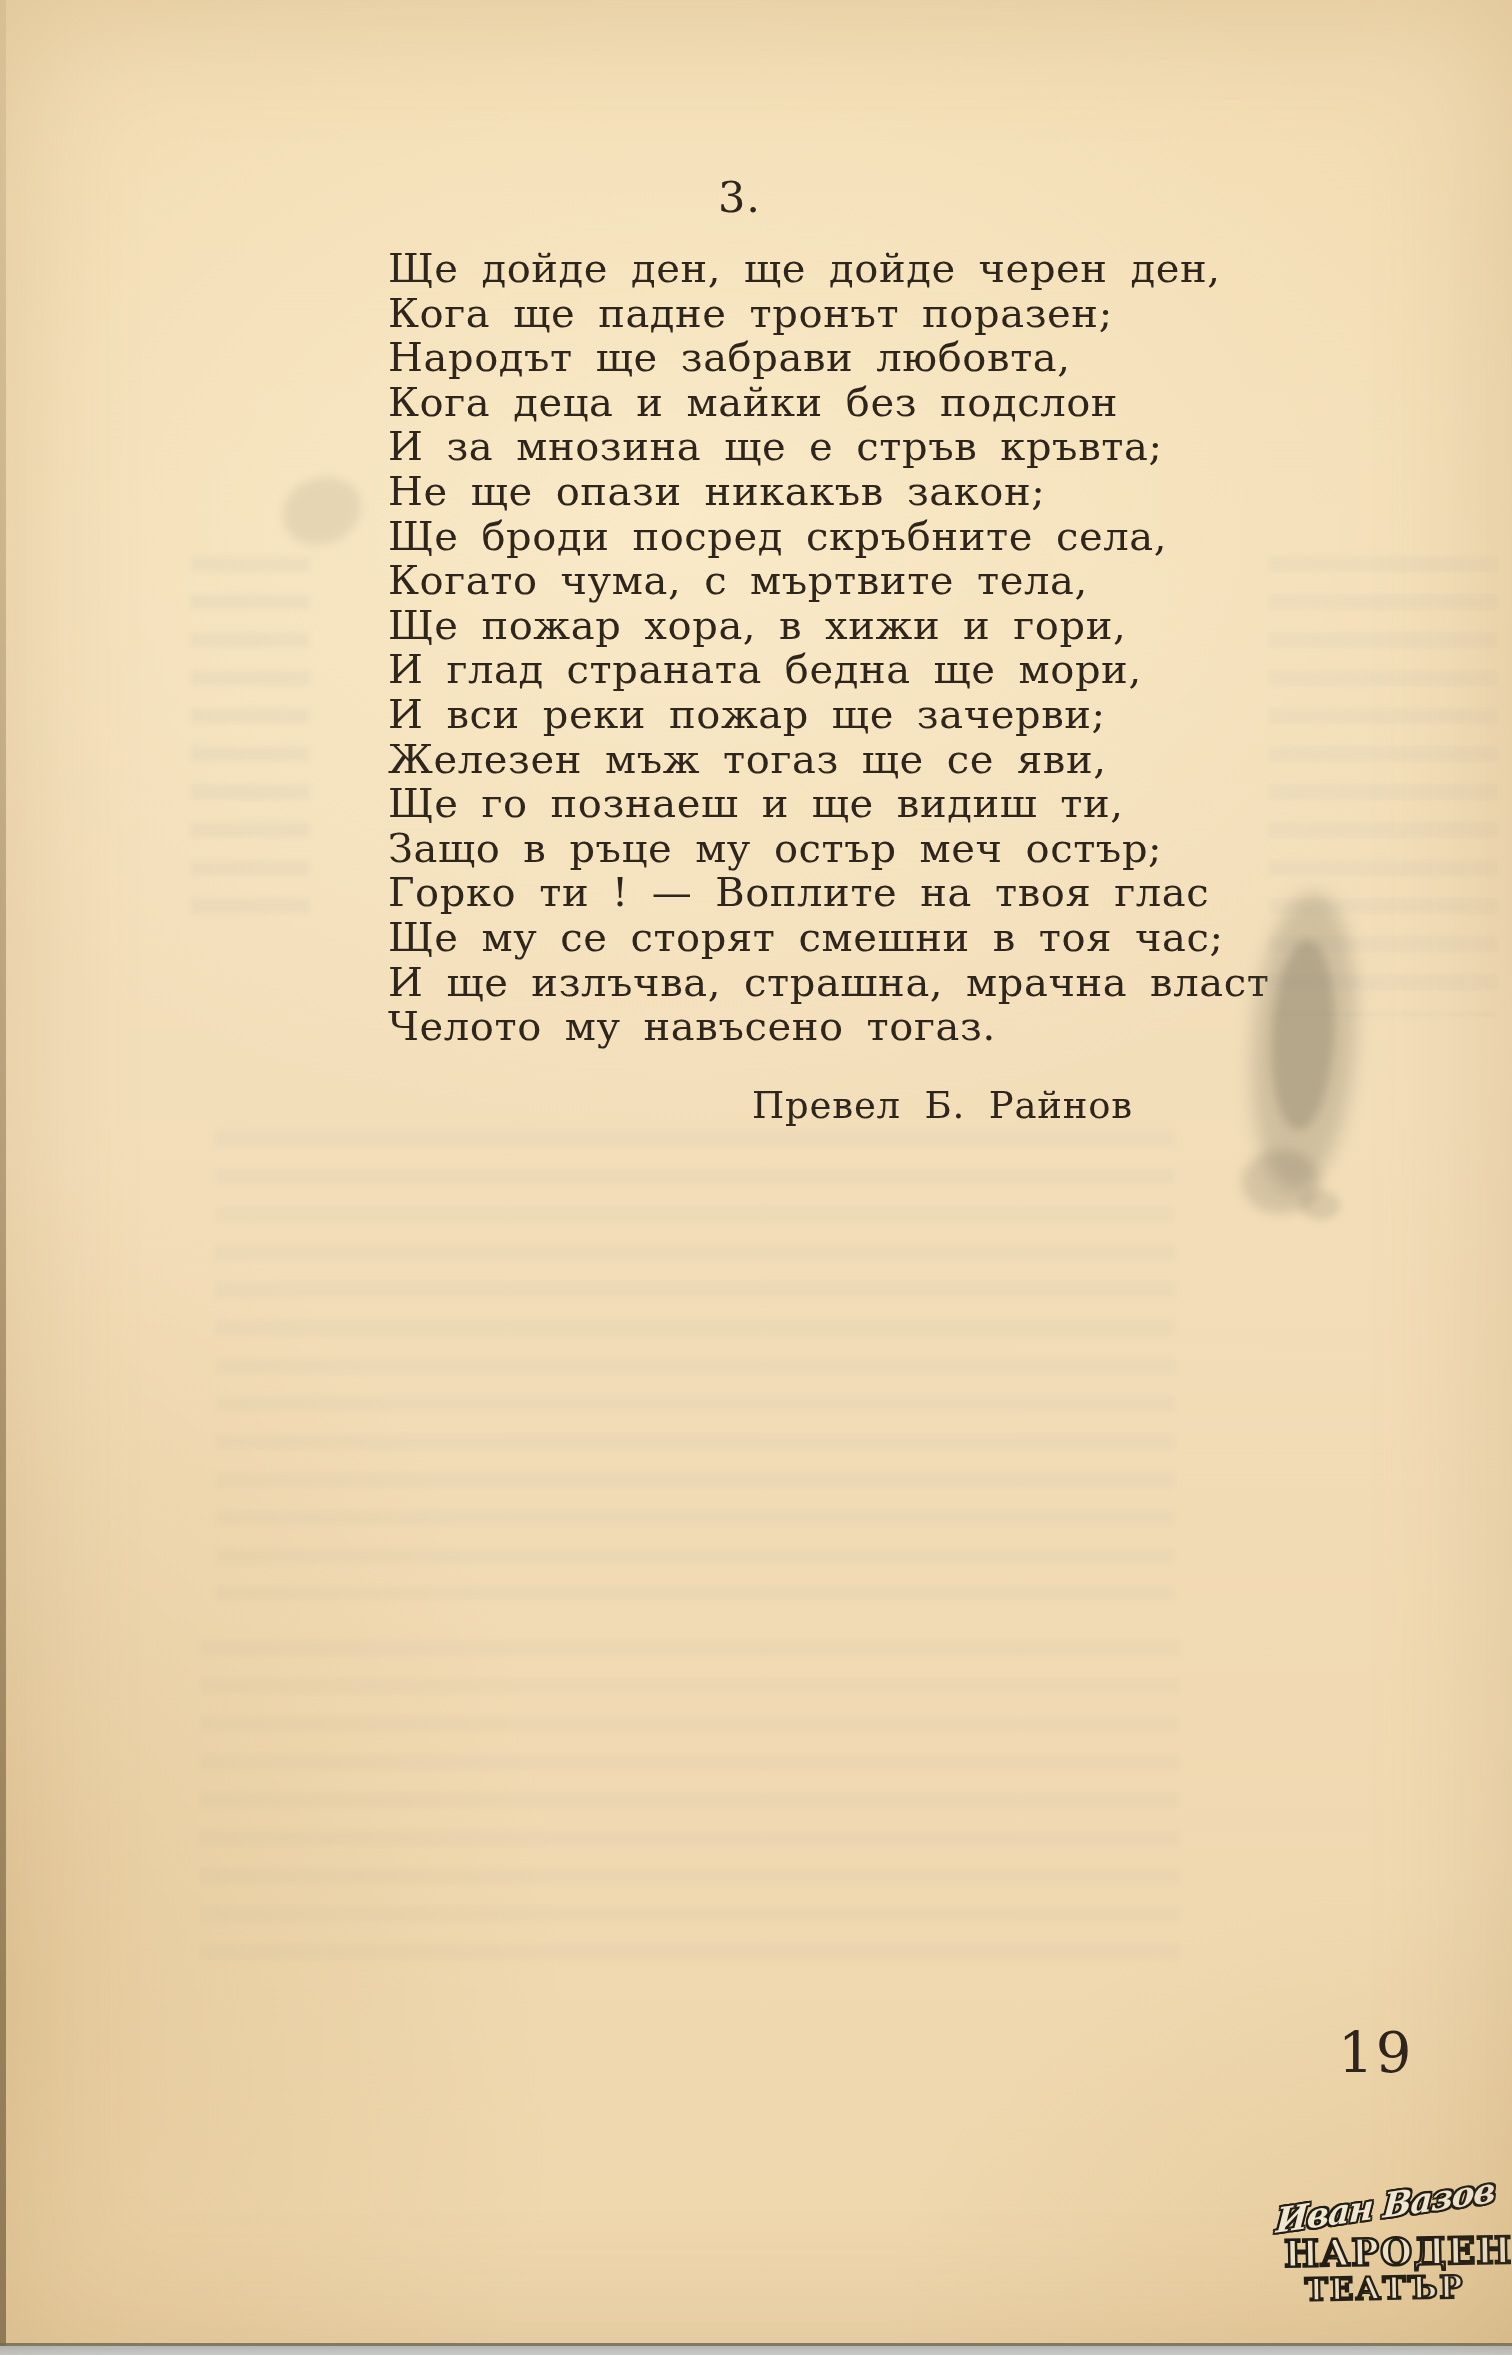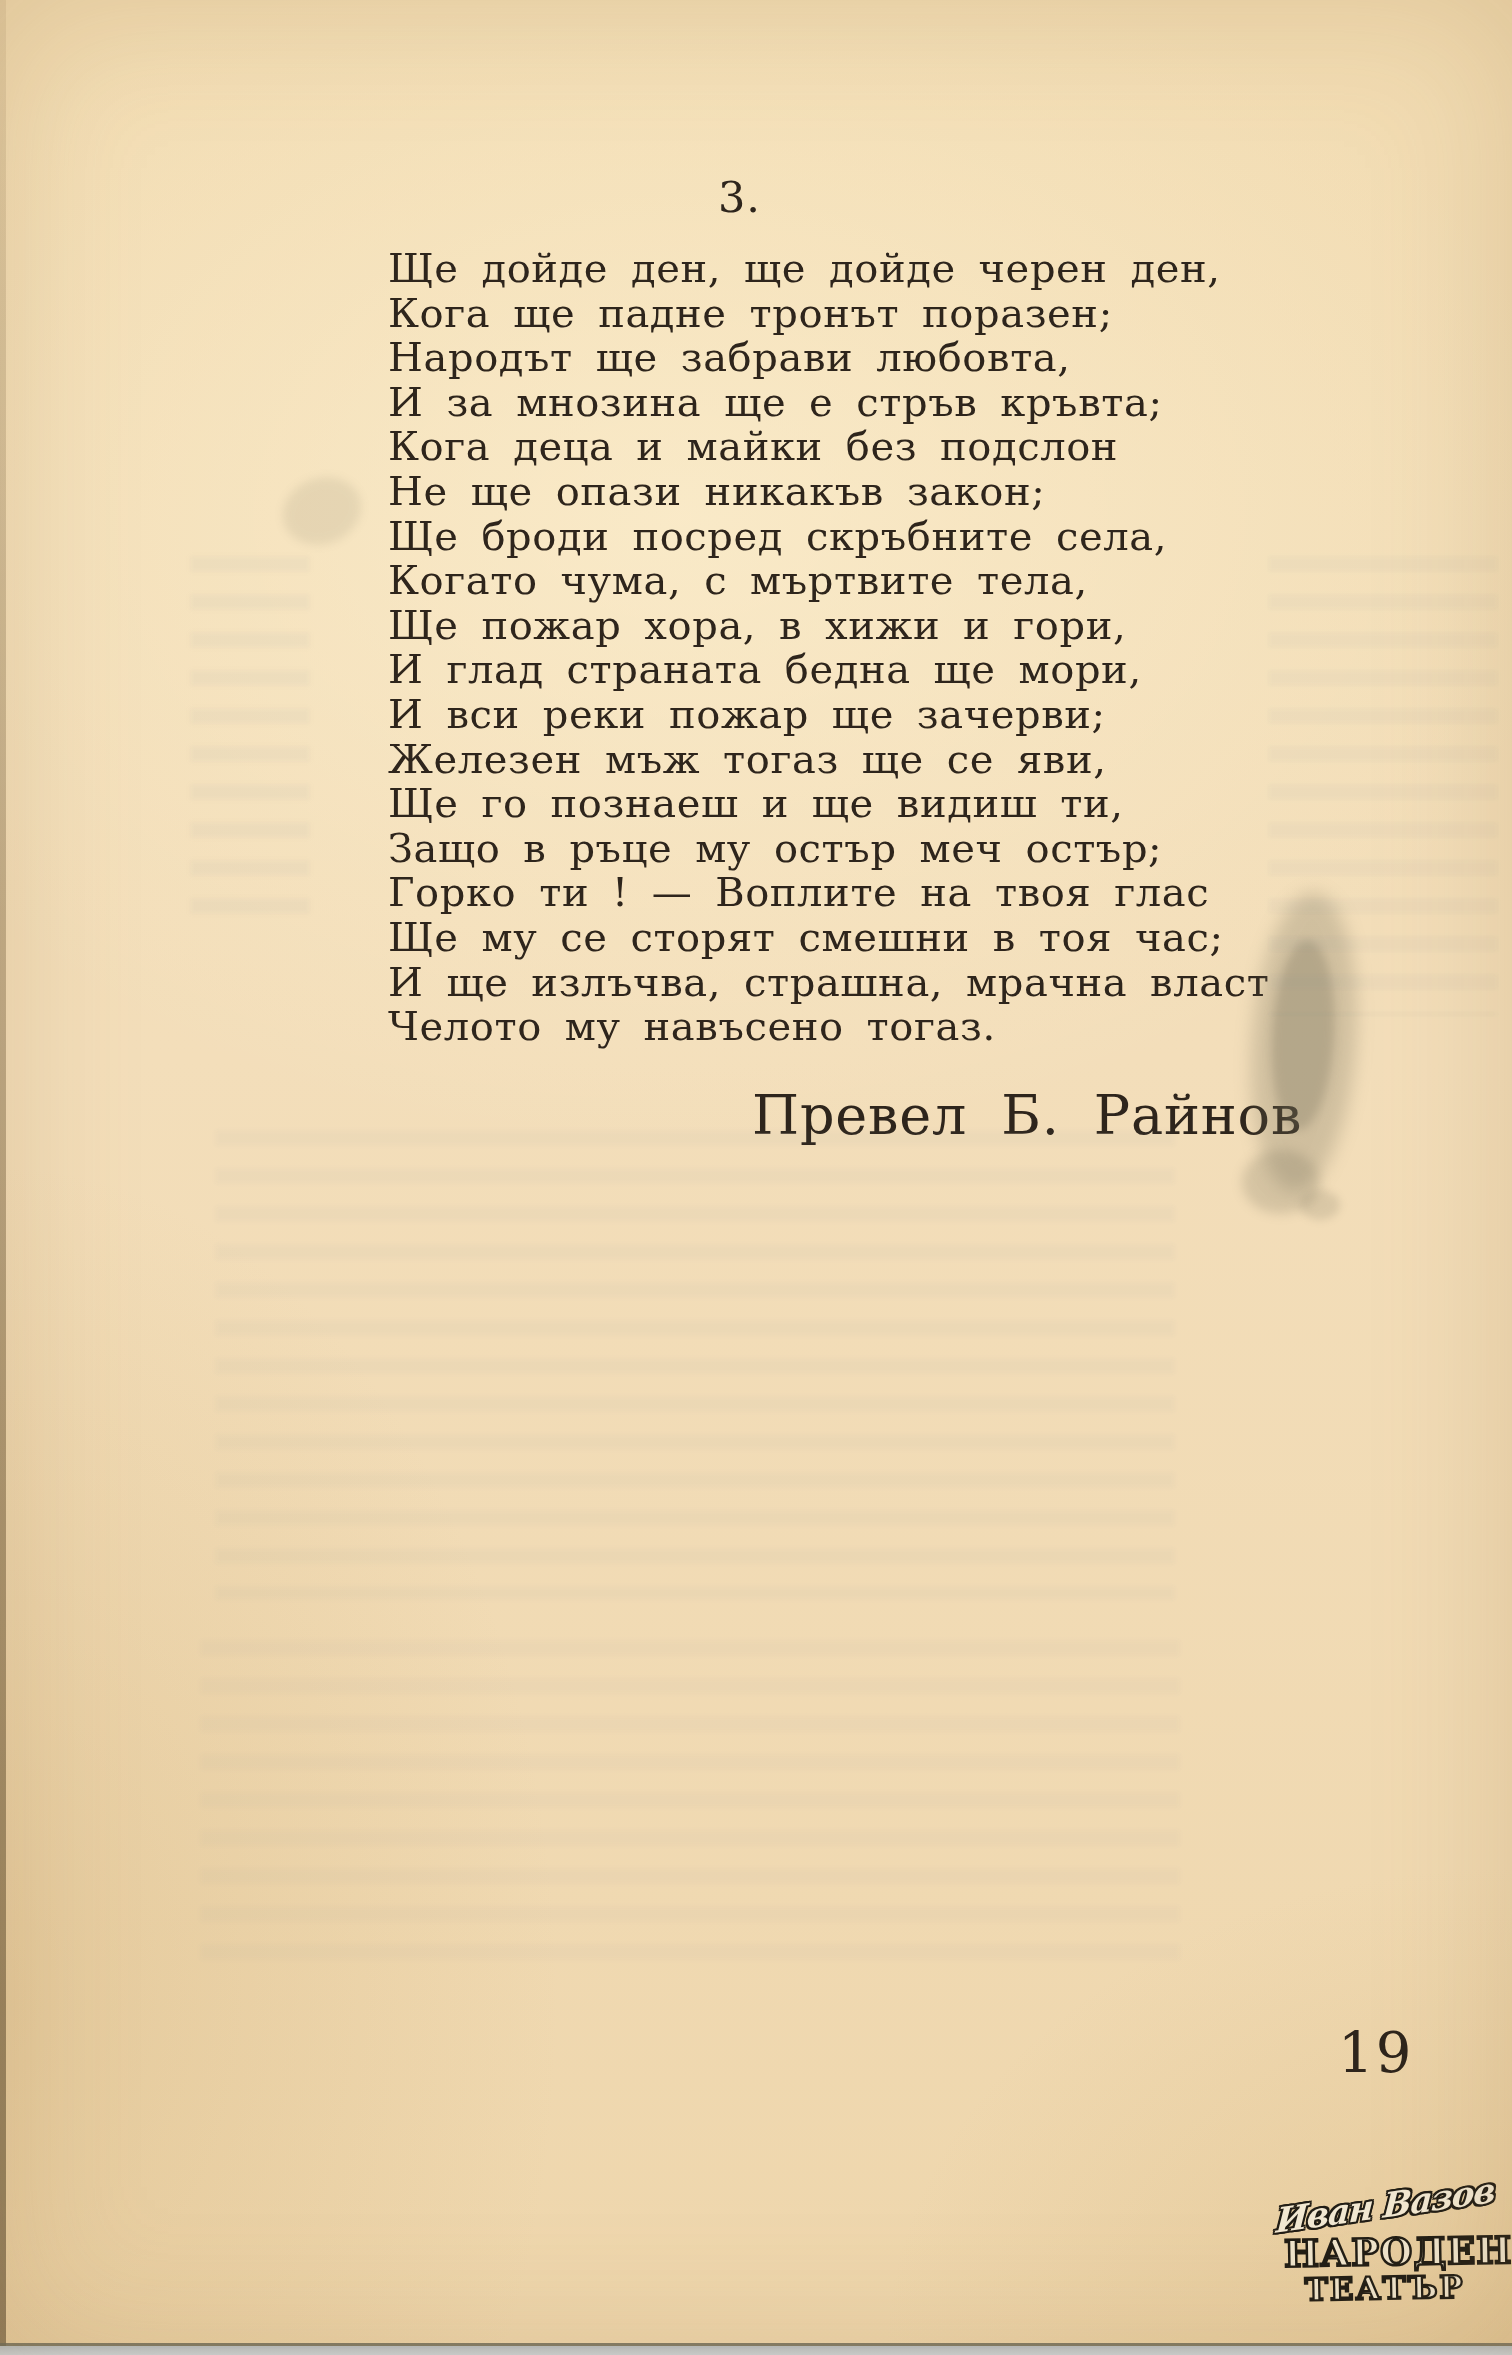--- a/index.html
+++ b/index.html
@@ -41,21 +41,21 @@
     position: absolute;
     left: 718px;
     top: 172px;
     font-size: 43px;
     letter-spacing: 1px;
   }
   .translator {
     position: absolute;
     left: 752px;
     top: 1084px;
-    font-size: 54px;
+    font-size: 37px;
     word-spacing: 0.3em;
     letter-spacing: 0.8px;
     white-space: nowrap;
     text-align: right;
   }
   .page-number {
     position: absolute;
     left: 1338px;
     top: 2020px;
     font-size: 56px;
@@ -151,22 +151,22 @@
 <body>
 
 <div id="page">
 
   <div class="heading">3.</div>
 
   <div class="poem">
     <div>Ще дойде ден, ще дойде черен ден,</div>
     <div>Кога ще падне тронът поразен;</div>
     <div>Народът ще забрави любовта,</div>
+    <div>Кога деца и майки без подслон</div>
     <div>И за мнозина ще е стръв кръвта;</div>
-    <div>Кога деца и майки без подслон</div>
     <div>Не ще опази никакъв закон;</div>
     <div>Ще броди посред скръбните села,</div>
     <div>Когато чума, с мъртвите тела,</div>
     <div>Ще пожар хора, в хижи и гори,</div>
     <div>И глад страната бедна ще мори,</div>
     <div>И вси реки пожар ще зачерви;</div>
     <div>Железен мъж тогаз ще се яви,</div>
     <div>Ще го познаеш и ще видиш ти,</div>
     <div>Защо в ръце му остър меч остър;</div>
     <div>Горко ти ! — Воплите на твоя глас</div>

